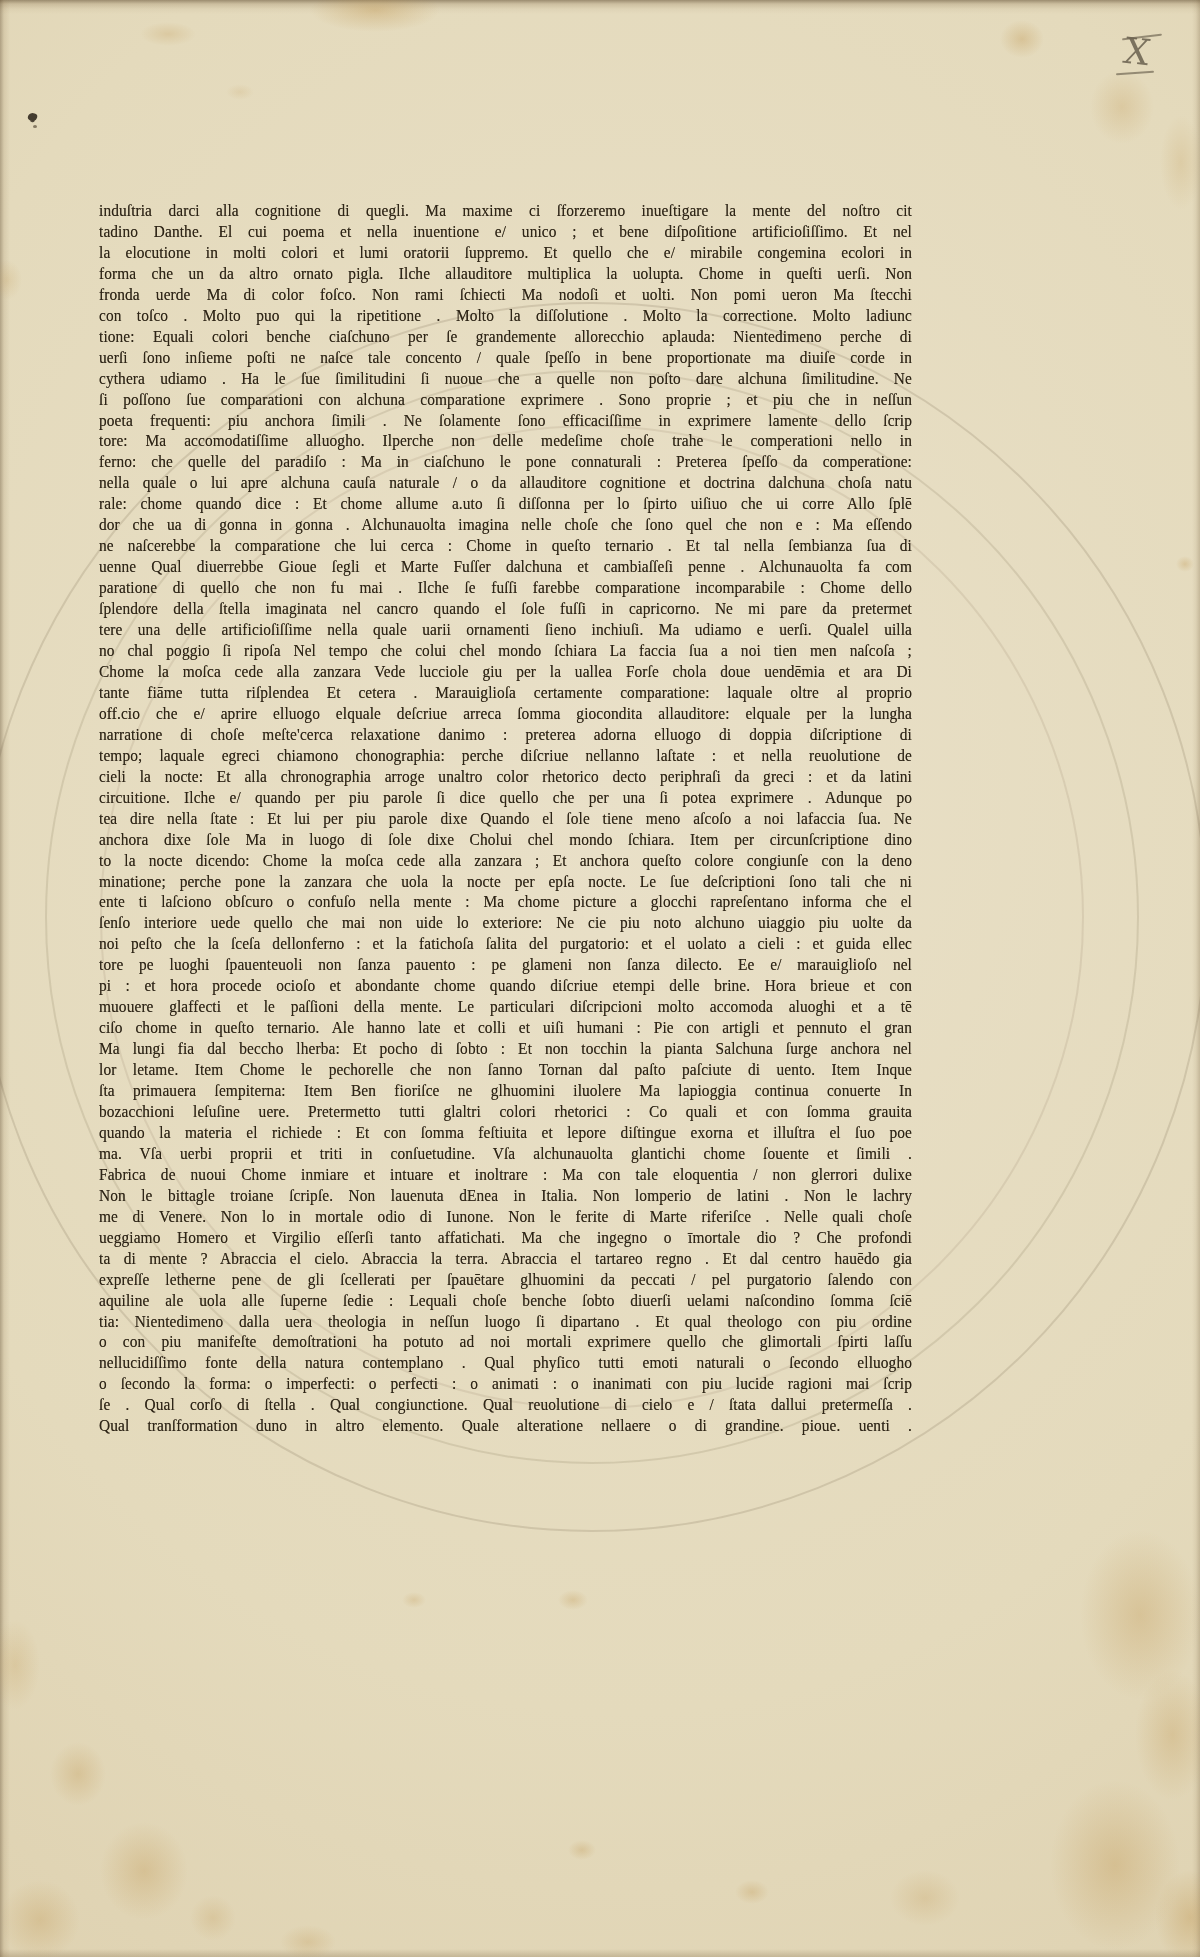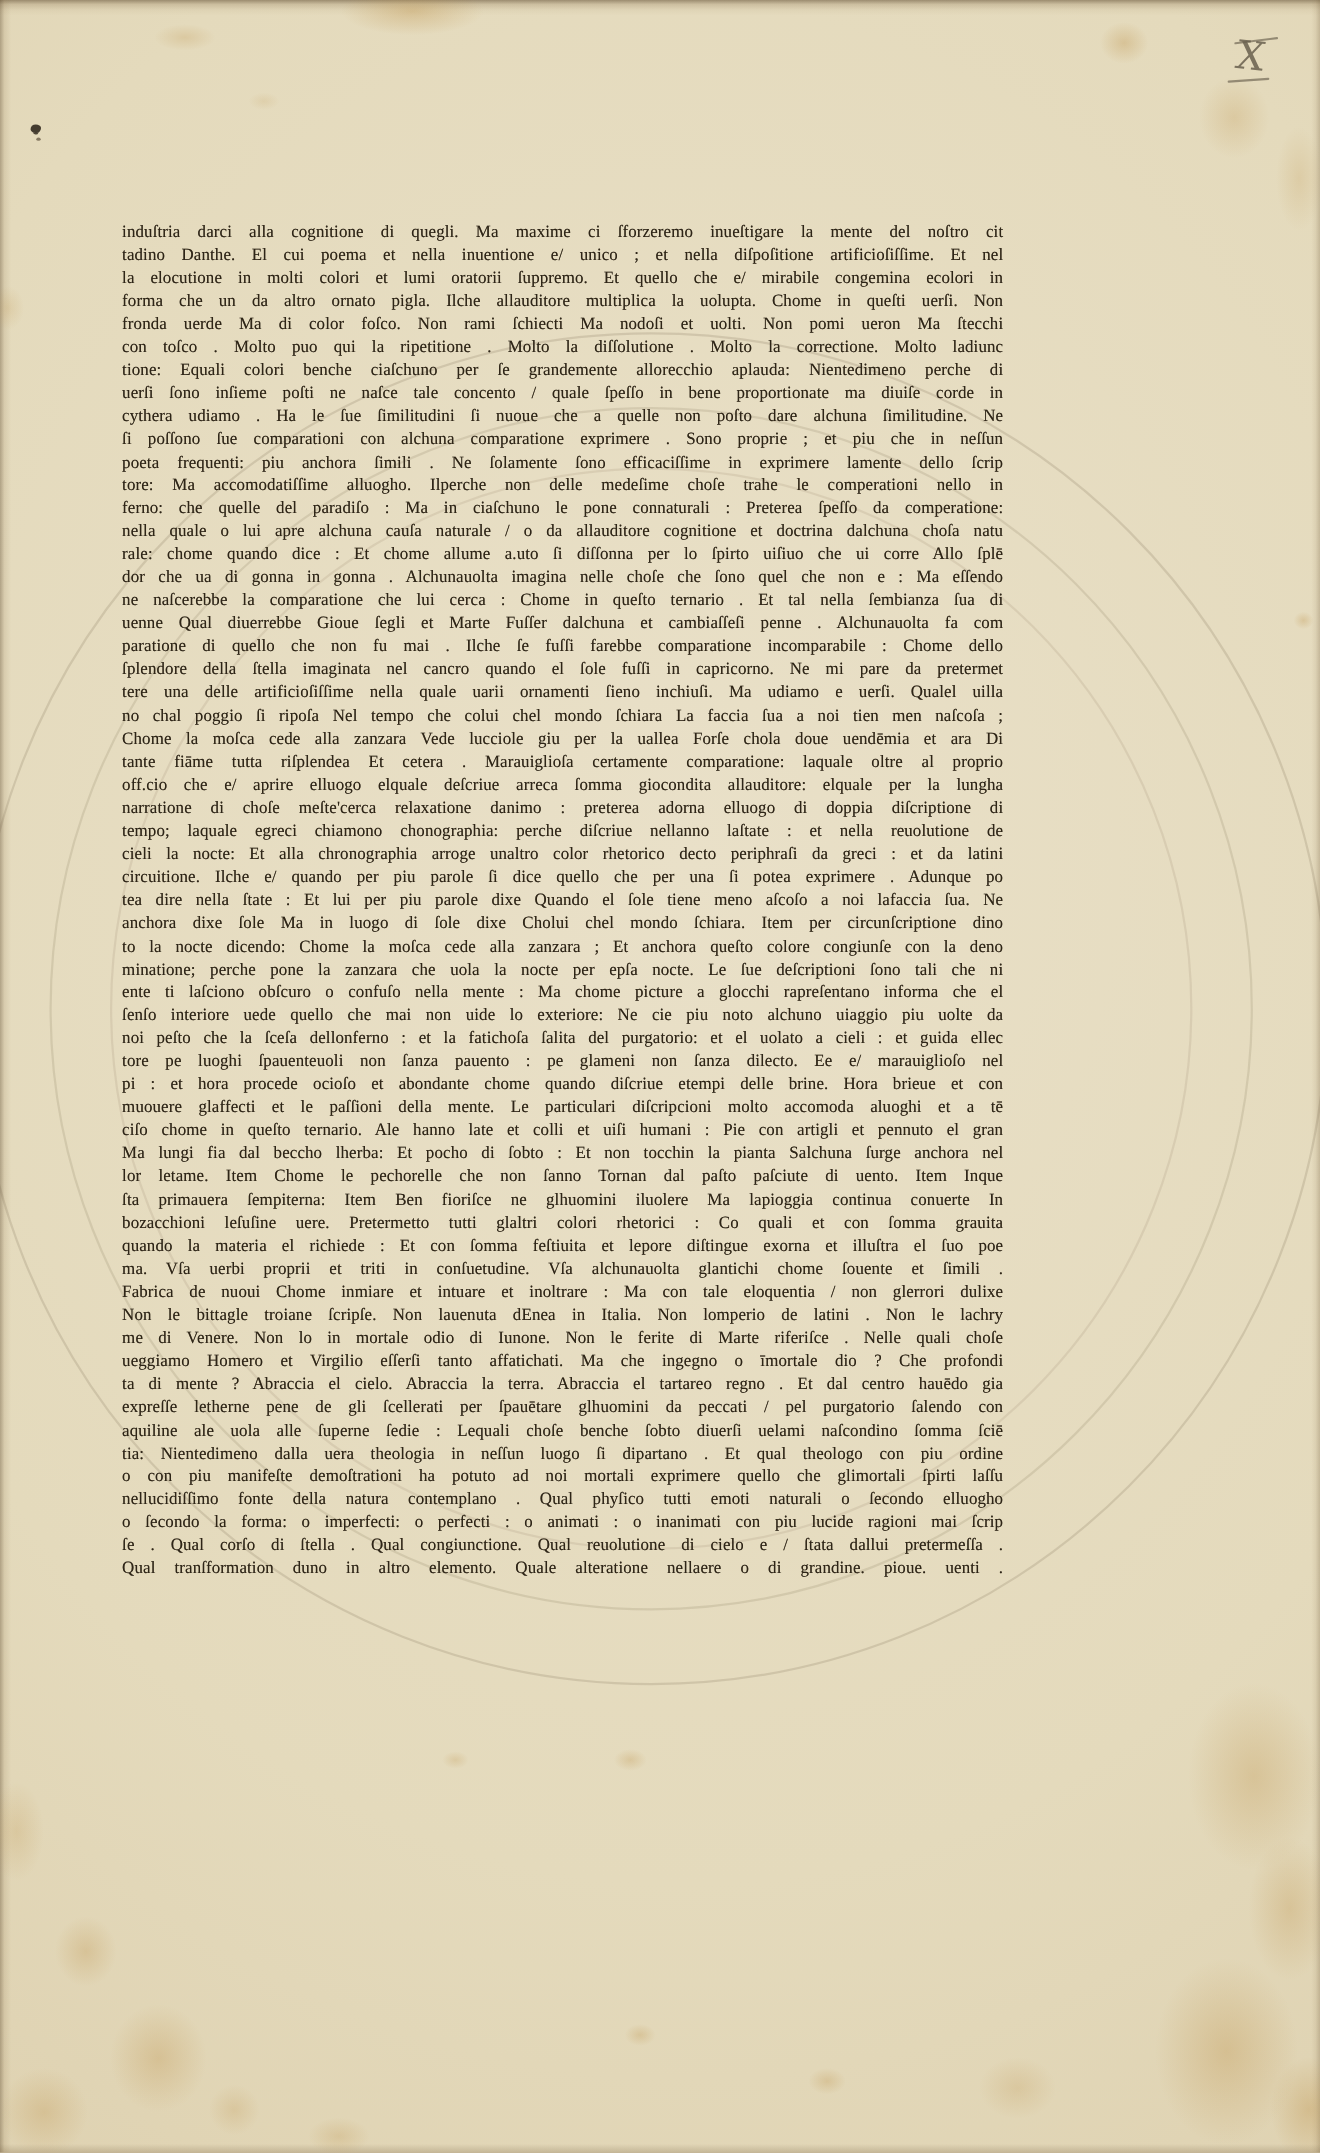--- a/index.html
+++ b/index.html
@@ -31,21 +31,21 @@
   .wm.c3{left:100px;top:425px;width:980px;height:980px;border-color:rgba(120,104,78,.13);}
 
   
   .text-block{
     position:absolute;left:99px;top:201px;width:813px;
     color:#2e2517;font-size:15.4px;line-height:20.95px;
     letter-spacing:.1px;
     text-shadow:0 0 .5px rgba(46,37,23,.55);
   }
   .line{white-space:nowrap;text-align:justify;text-align-last:justify;
-    transform:scaleY(1.02);margin-left:12px;}
+    transform:scaleY(1.02);}
   .line{white-space:normal;}
 
   
   .x-mark{position:absolute;left:1108px;top:24px;width:62px;height:58px;
     color:rgba(104,95,77,.85);}
   .x-mark .bar{position:absolute;height:2px;background:rgba(104,95,77,.65);border-radius:2px;}
   .x-mark .bar.top{left:14px;top:12px;width:40px;transform:rotate(-7deg);}
   .x-mark .bar.bot{left:8px;top:48px;width:38px;transform:rotate(-4deg);}
   .x-mark .glyph{position:absolute;left:16px;top:8px;font-size:36px;line-height:40px;
     font-family:"DejaVu Serif",serif;transform:rotate(6deg) skewX(-4deg);font-weight:400;}
@@ -101,21 +101,21 @@
   <div class="ink-dot"></div>
 
   <div class="x-mark">
     <div class="bar top"></div>
     <span class="glyph">X</span>
     <div class="bar bot"></div>
   </div>
 
   <div class="text-block">
       <div class="line">induſtria darci alla cognitione di quegli. Ma maxime ci ſforzeremo inueſtigare la mente  del noſtro cit</div>
-      <div class="line">tadino Danthe. El cui poema et nella inuentione e/ unico ; et nella diſpoſitione artificioſiſſime. Et nel</div>
+      <div class="line">tadino Danthe. El cui poema et nella inuentione e/ unico ; et bene diſpoſitione artificioſiſſimo. Et nel</div>
       <div class="line">la elocutione in molti colori et lumi oratorii ſuppremo. Et quello che e/ mirabile congemina ecolori in</div>
       <div class="line">forma che un da altro ornato pigla. Ilche allauditore multiplica la uolupta. Chome in queſti uerſi. Non</div>
       <div class="line">fronda uerde  Ma di color foſco. Non rami ſchiecti  Ma nodoſi et uolti.  Non pomi ueron  Ma ſtecchi</div>
       <div class="line">con toſco . Molto puo qui la ripetitione . Molto la diſſolutione . Molto la correctione. Molto ladiunc</div>
       <div class="line">tione: Equali colori benche ciaſchuno per ſe grandemente allorecchio aplauda: Nientedimeno  perche di</div>
       <div class="line">uerſi ſono inſieme poſti ne naſce tale concento / quale ſpeſſo in bene proportionate ma diuiſe corde in</div>
       <div class="line">cythera udiamo . Ha le ſue ſimilitudini ſi nuoue che a quelle non poſto dare alchuna ſimilitudine. Ne</div>
       <div class="line">ſi poſſono ſue comparationi con alchuna comparatione exprimere . Sono proprie ; et piu che in neſſun</div>
       <div class="line">poeta frequenti: piu anchora ſimili . Ne ſolamente ſono efficaciſſime in exprimere lamente dello ſcrip</div>
       <div class="line">tore: Ma accomodatiſſime alluogho. Ilperche non delle medeſime choſe trahe le comperationi  nello in</div>

